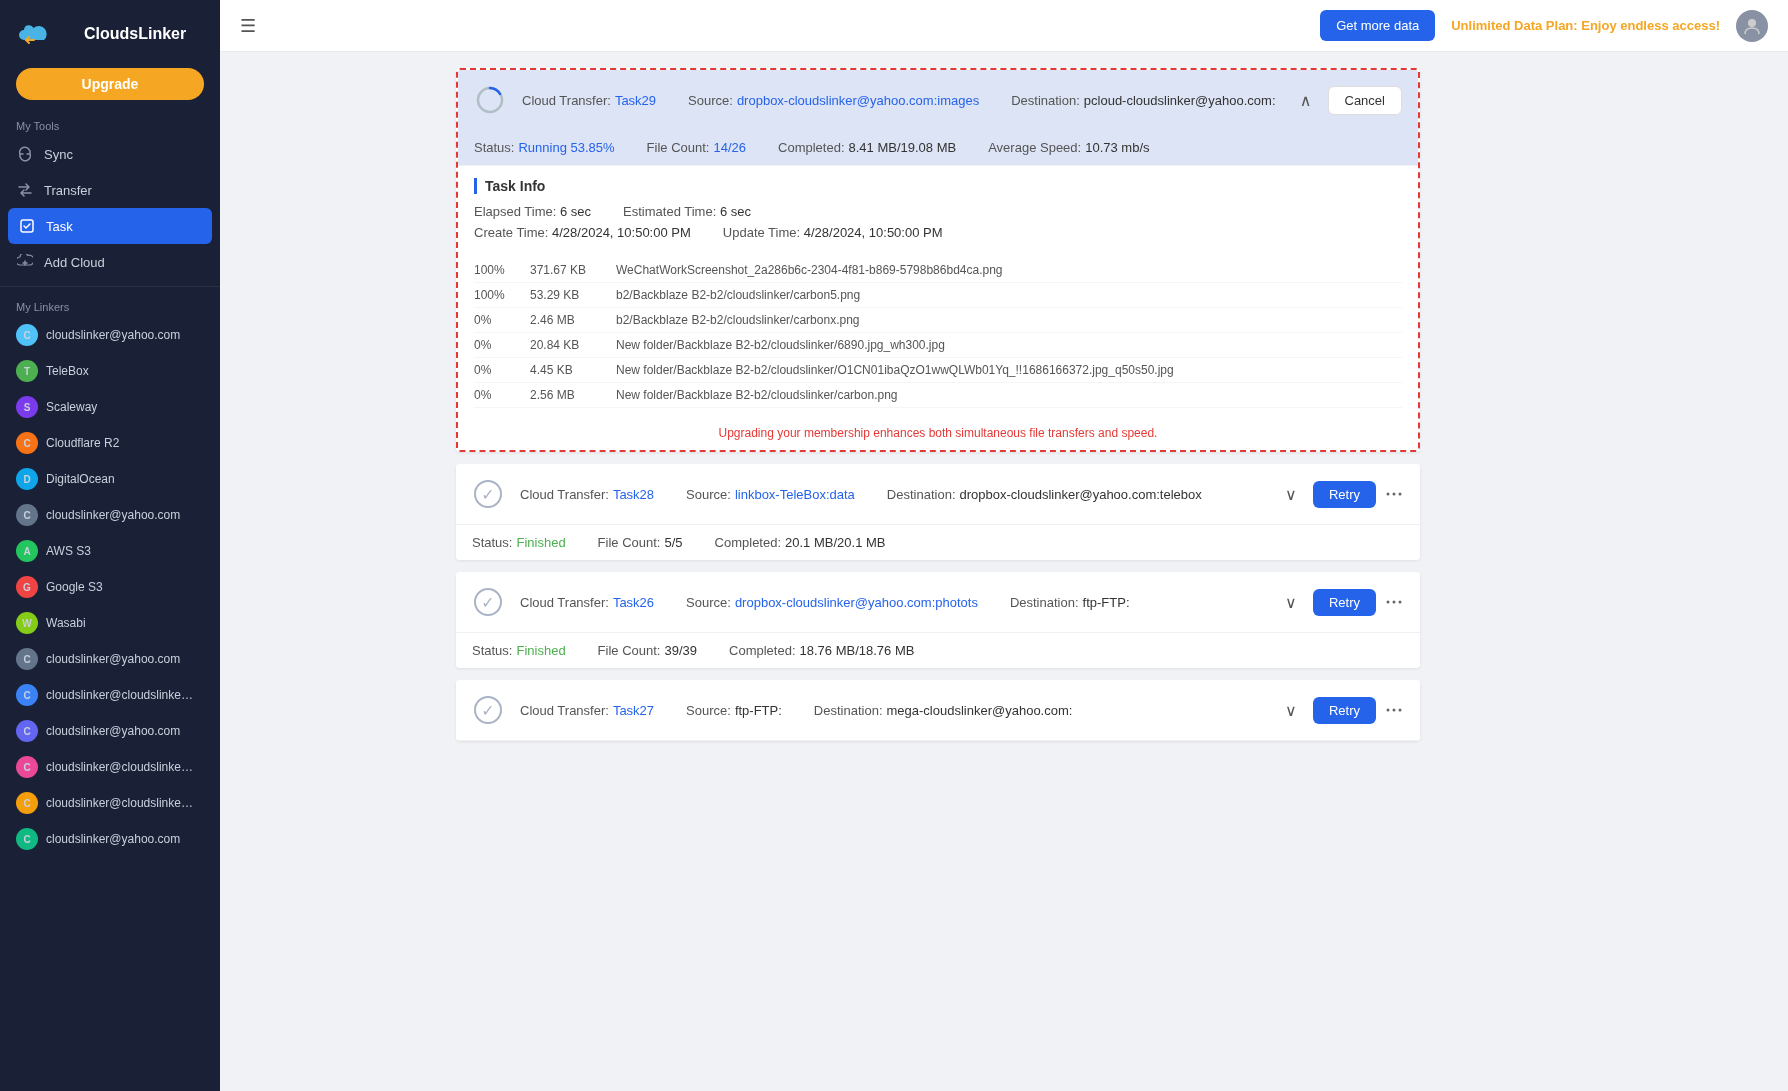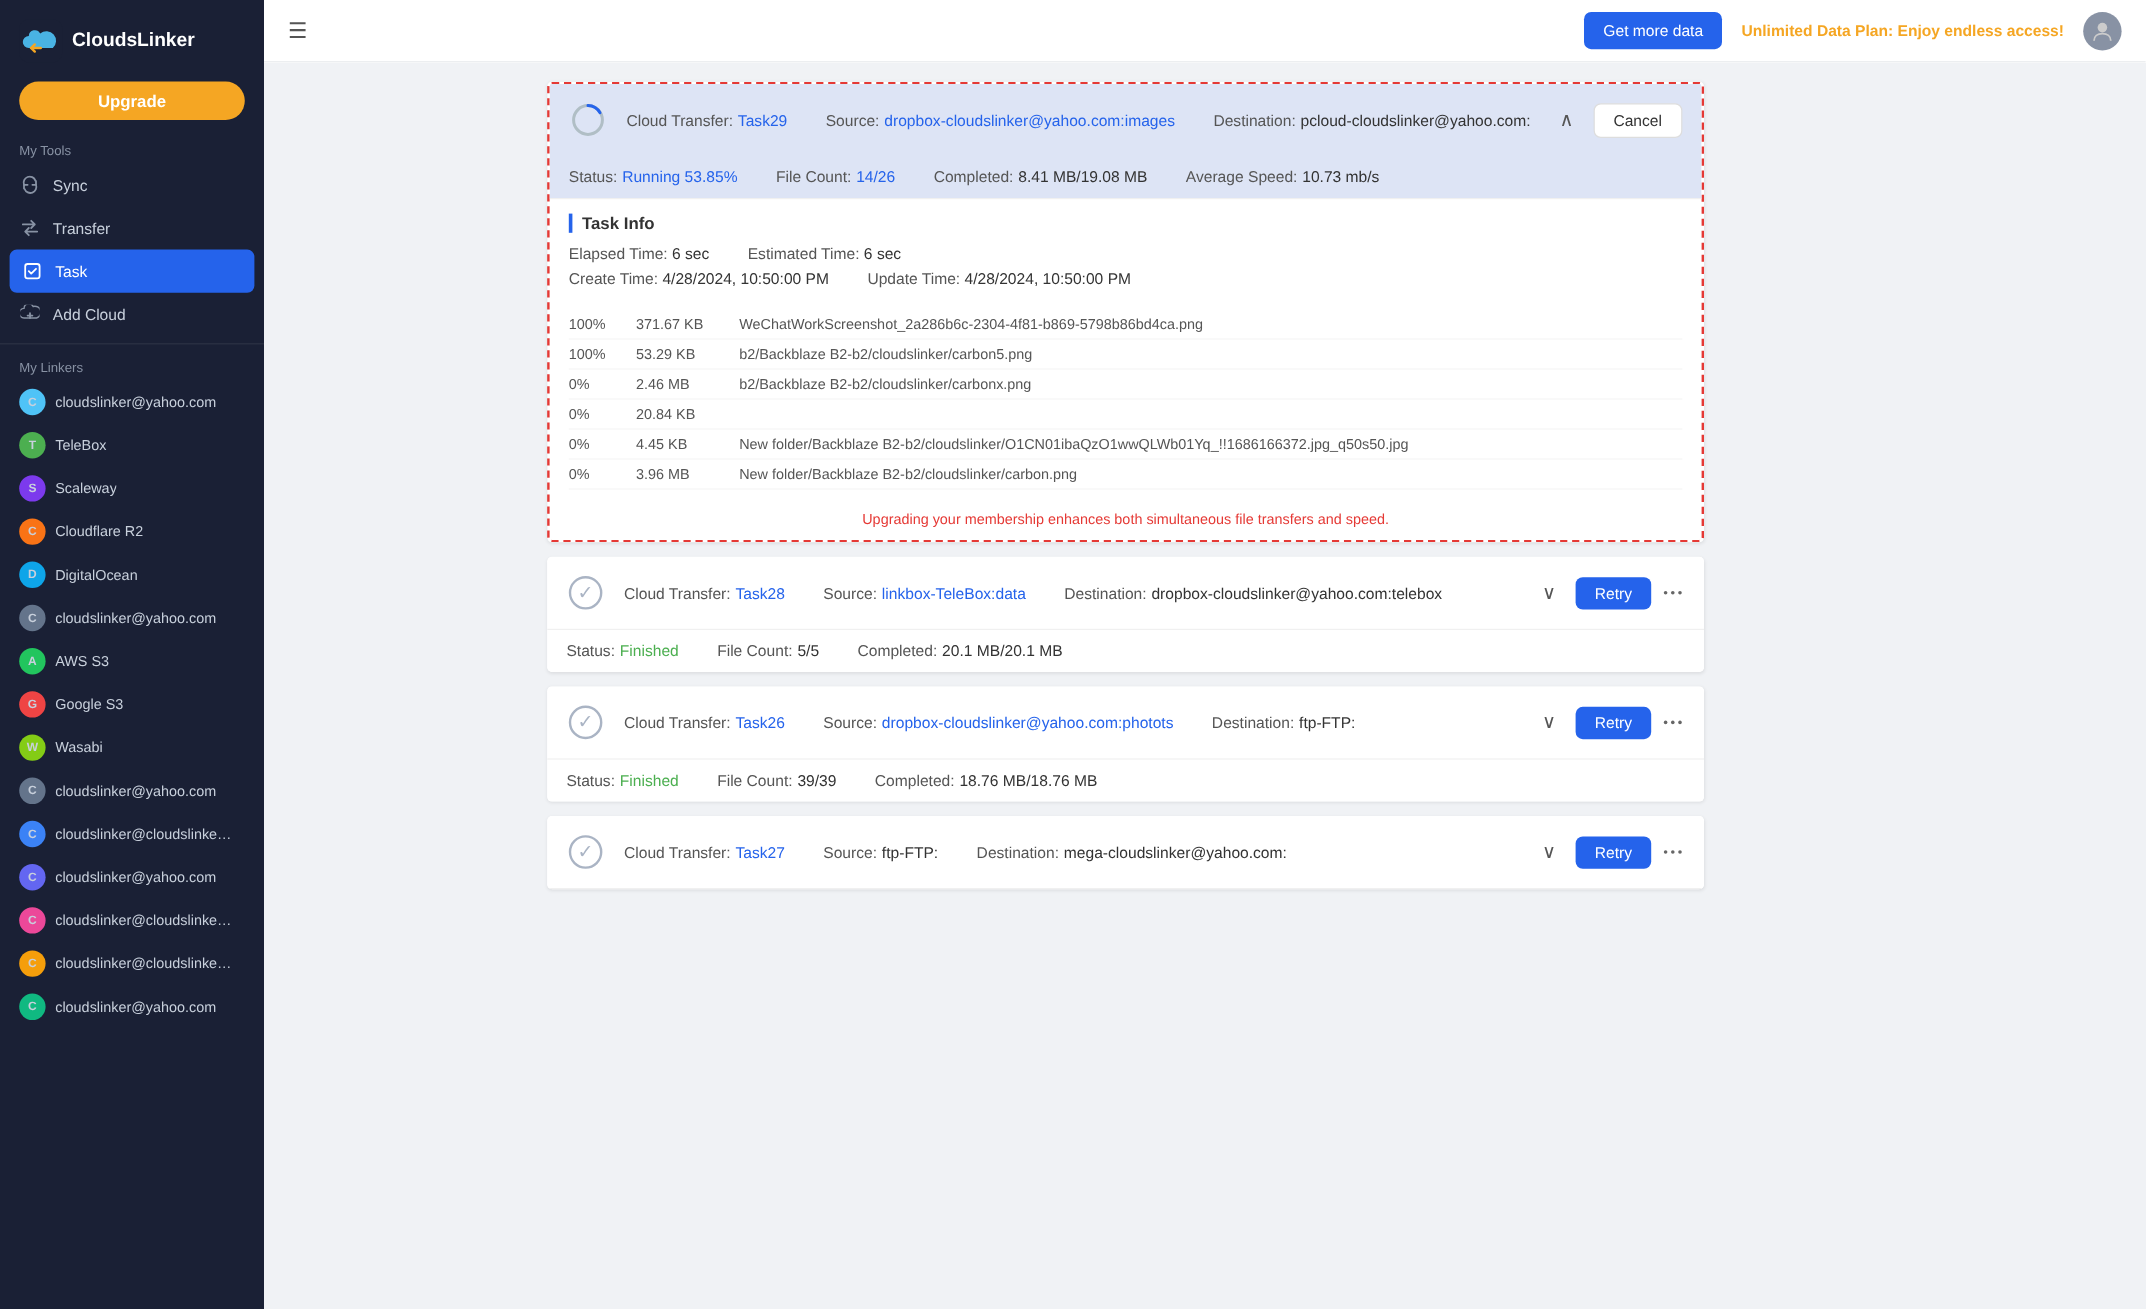--- a/index.html
+++ b/index.html
@@ -2,21 +2,21 @@
 <html><head>
   <meta charset="utf-8">
   <style>
     * { box-sizing: border-box; margin: 0; padding: 0; }
     body { font-family: -apple-system, BlinkMacSystemFont, 'Segoe UI', sans-serif; background: #f0f2f5; display: flex; height: 100vh; overflow: hidden; font-size: 13px; }
 
     
     .sidebar { width: 220px; background: #1a2035; color: #fff; display: flex; flex-direction: column; flex-shrink: 0; height: 100vh; overflow-y: auto; }
     .sidebar-logo { display: flex; align-items: center; gap: 8px; padding: 16px 16px 12px; }
     .logo-icon { width: 36px; height: 36px; }
-    .logo-text { font-size: 16px; font-weight: 600; color: #fff; }
+    .logo-text { font-size: 16px; font-weight: 600; color: #fff; margin-left: 24px; }
     .upgrade-btn { margin: 4px 16px 12px; background: #f5a623; color: #fff; border: none; border-radius: 20px; padding: 8px 0; width: calc(100% - 32px); cursor: pointer; font-size: 14px; font-weight: 600; }
     .sidebar-section-label { font-size: 11px; color: #8892a4; padding: 8px 16px 4px; text-transform: none; font-weight: 500; }
     .sidebar-item { display: flex; align-items: center; gap: 10px; padding: 9px 16px; cursor: pointer; color: #c8d0dc; font-size: 13px; border-radius: 0; }
     .sidebar-item.active { background: #2563eb; color: #fff; border-radius: 6px; margin: 0 8px; padding: 9px 10px; }
     .sidebar-item .item-icon { width: 18px; height: 18px; display: flex; align-items: center; justify-content: center; flex-shrink: 0; }
     .sidebar-divider { height: 1px; background: rgba(255,255,255,0.08); margin: 6px 0; }
     .my-linkers-label { font-size: 11px; color: #8892a4; padding: 8px 16px 4px; font-weight: 500; }
     .linker-item { display: flex; align-items: center; gap: 8px; padding: 7px 16px; cursor: pointer; color: #c8d0dc; font-size: 12px; }
     .linker-dot { width: 22px; height: 22px; border-radius: 50%; display: flex; align-items: center; justify-content: center; font-size: 10px; font-weight: 700; flex-shrink: 0; }
 
@@ -291,29 +291,30 @@
         <span class="file-name">b2/Backblaze B2-b2/cloudslinker/carbon5.png</span>
       </div>
       <div class="file-row">
         <span class="file-pct">0%</span>
         <span class="file-size">2.46 MB</span>
         <span class="file-name">b2/Backblaze B2-b2/cloudslinker/carbonx.png</span>
       </div>
       <div class="file-row">
         <span class="file-pct">0%</span>
         <span class="file-size">20.84 KB</span>
+        <span class="file-name">New folder/Backblaze B2-b2/cloudslinker/6890.jpg_wh300.jpg</span>
       </div>
       <div class="file-row">
         <span class="file-pct">0%</span>
         <span class="file-size">4.45 KB</span>
         <span class="file-name">New folder/Backblaze B2-b2/cloudslinker/O1CN01ibaQzO1wwQLWb01Yq_!!1686166372.jpg_q50s50.jpg</span>
       </div>
       <div class="file-row">
         <span class="file-pct">0%</span>
-        <span class="file-size">3.96 MB</span>
+        <span class="file-size">2.56 MB</span>
         <span class="file-name">New folder/Backblaze B2-b2/cloudslinker/carbon.png</span>
       </div>
     </div>
     <div class="upgrade-notice">Upgrading your membership enhances both simultaneous file transfers and speed.</div>
   </div>
 
   <div class="task-card">
     <div class="task-header finished">
       <div class="task-status-icon">
         <div class="check-circle done">✓</div>

